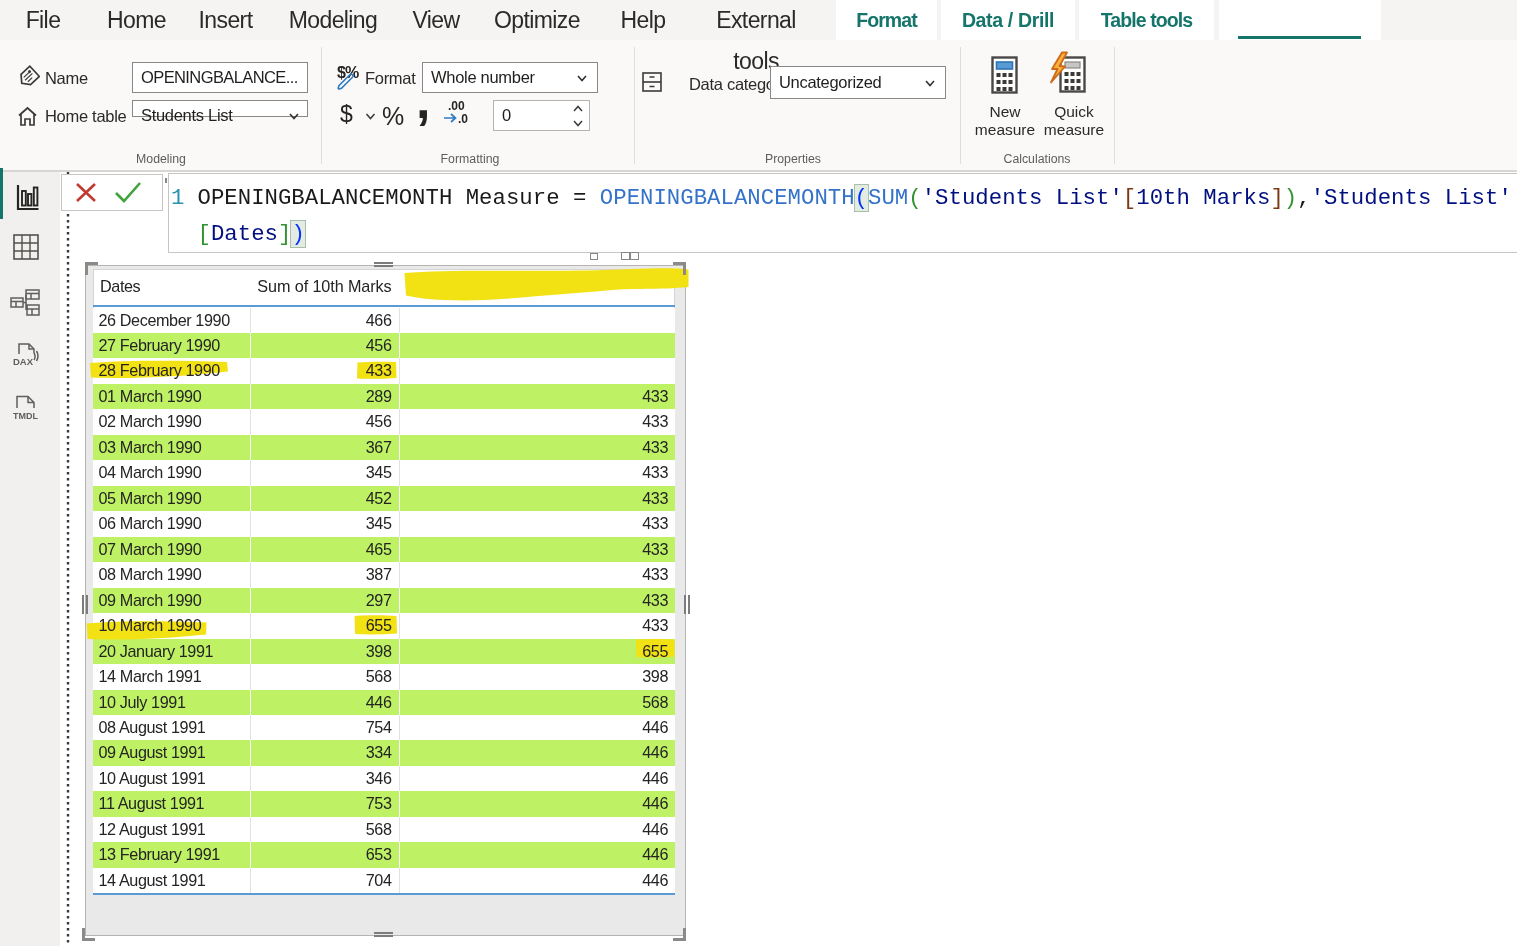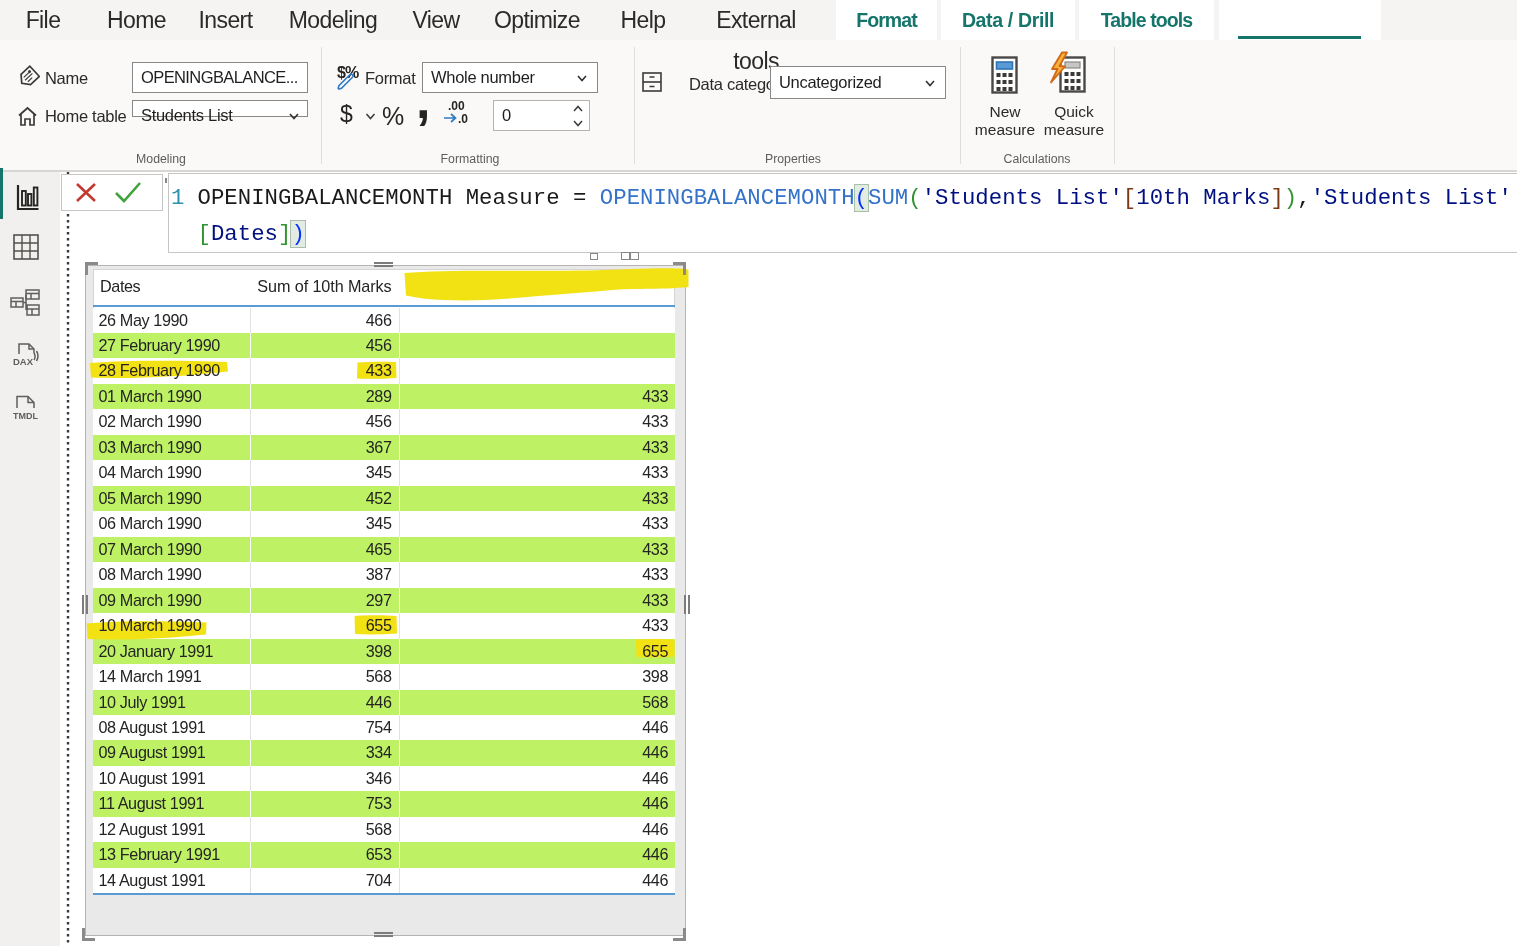--- a/index.html
+++ b/index.html
@@ -222,21 +222,21 @@
   <div class="code" style="left:197.5px; top:220.6px;"><span class="c-gr">[</span><span class="c-nv">Dates</span><span class="c-gr">]</span><span class="c-bl mbox">)</span></div>
 
   <div class="abs" id="visual"></div>
   <div class="abs" style="left:92.5px; top:269.4px; width:582.7px; height:625.6px; background:#fff; border:1px solid #d6d4d2; border-bottom:none;"></div>
 
   <div class="abs" style="left:92.5px; top:269.4px; width:582.7px; height:35.9px;">
     <span class="cell" style="left:7.5px; width:150px; line-height:35.9px;">Dates</span>
     <span class="cell" style="left:158px; width:141px; line-height:35.9px; text-align:right; letter-spacing:-0.1px;">Sum of 10th Marks</span>
   </div>
   <div class="row" style="top:307.50px;">
-      <span class="cell c1">26 May 1990</span>
+      <span class="cell c1">26 December 1990</span>
       <span class="cell" style="left:158px; width:141px; text-align:right;">466</span>
     </div>
   <div class="row g" style="top:332.97px;">
       <span class="cell c1">27 February 1990</span>
       <span class="cell" style="left:158px; width:141px; text-align:right;">456</span>
     </div>
   <div class="row" style="top:358.44px;">
       <span class="cell c1">28 February 1990</span>
       <span class="cell" style="left:158px; width:141px; text-align:right;">433</span>
     </div>

